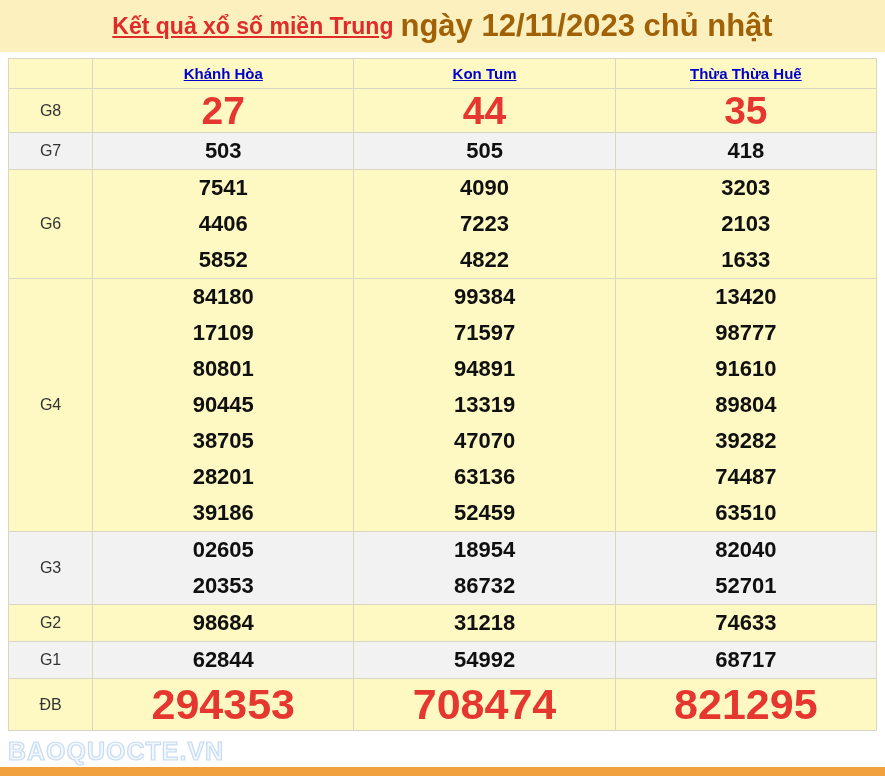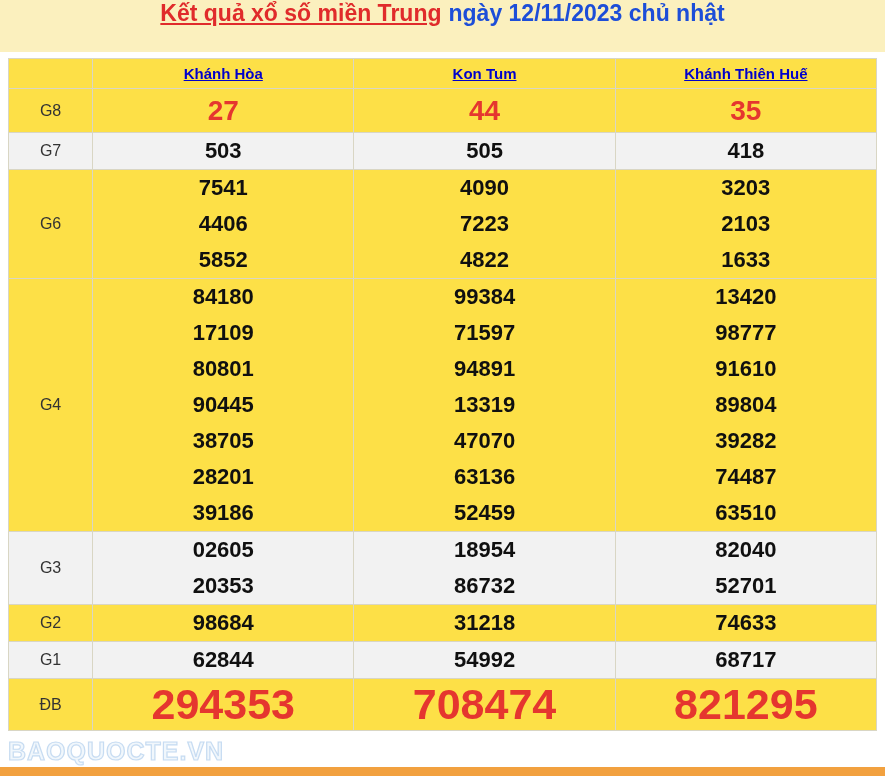--- a/index.html
+++ b/index.html
@@ -8,64 +8,64 @@
     background: #ffffff;
     font-family: "Liberation Sans", sans-serif;
     overflow: hidden;
   }
   body { position: relative; }
 
   
   .banner {
     width: 100%; height: 52px;
     background: #fbf0be;
-    display: flex; align-items: flex-start; justify-content: center;
+    display: flex; align-items: center; justify-content: center;
     gap: 7px;
   }
   .banner .title-link {
     color: #e02b2b; font-size: 23px; font-weight: 700;
     text-decoration: underline; cursor: pointer;
   }
   .banner .title-rest {
-    color: #1d4ed8; font-size: 23px; font-weight: 700;
+    color: #a16207; font-size: 31px; font-weight: 700;
   }
 
   
   table.results {
     margin: 6px 0 0 8px;
     width: 869px;
     border-collapse: collapse;
     table-layout: fixed;
   }
   table.results th, table.results td {
     border: 1px solid #d9d6c4;
     text-align: center;
     vertical-align: middle;
-    background: #fde047;
+    background: #fef9c3;
   }
   col.c-label { width: 84px; }
   col.c-prov  { width: 261px; }
 
   th.prov-head {
     height: 30px;
     font-size: 15px; font-weight: 700;
   }
   th.prov-head span {
     color: #0000cc; text-decoration: underline; cursor: pointer;
   }
   td.label {
     font-size: 16px; font-weight: 400; color: #333333; margin-left: 8px;
   }
   .num {
     font-size: 22px; font-weight: 700; color: #101010;
     line-height: 36px;
   }
   tr.alt td { background: #f2f2f2; }
 
-  tr.row-g8 td.cell .num  { color: #e5362f; font-size: 28px; line-height: 43px; }
+  tr.row-g8 td.cell .num  { color: #e5362f; font-size: 39px; line-height: 43px; }
   tr.row-db td.cell .num  { color: #e5362f; font-size: 43px; line-height: 51px; }
 
   
   .watermark {
     position: absolute;
     left: 8px; top: 737px;
     font-size: 25px; font-weight: 700;
     letter-spacing: 1px;
     color: rgba(205, 225, 245, 0.28);
     -webkit-text-stroke: 1.2px rgba(172, 203, 235, 0.65);
@@ -95,21 +95,21 @@
     <col class="c-label">
       <col class="c-prov">
       <col class="c-prov">
       <col class="c-prov">
   </colgroup>
   <tbody>
       <tr>
     <th></th>
     <th class="prov-head"><span>Khánh Hòa</span></th>
     <th class="prov-head"><span>Kon Tum</span></th>
-    <th class="prov-head"><span>Khánh Thiên Huế</span></th>
+    <th class="prov-head"><span>Thừa Thừa Huế</span></th>
   </tr>
 
   <tr class="row-g8">
     <td class="label">G8</td>
     <td class="cell">
           <div class="num">27</div>
         </td>
     <td class="cell">
           <div class="num">44</div>
         </td>

